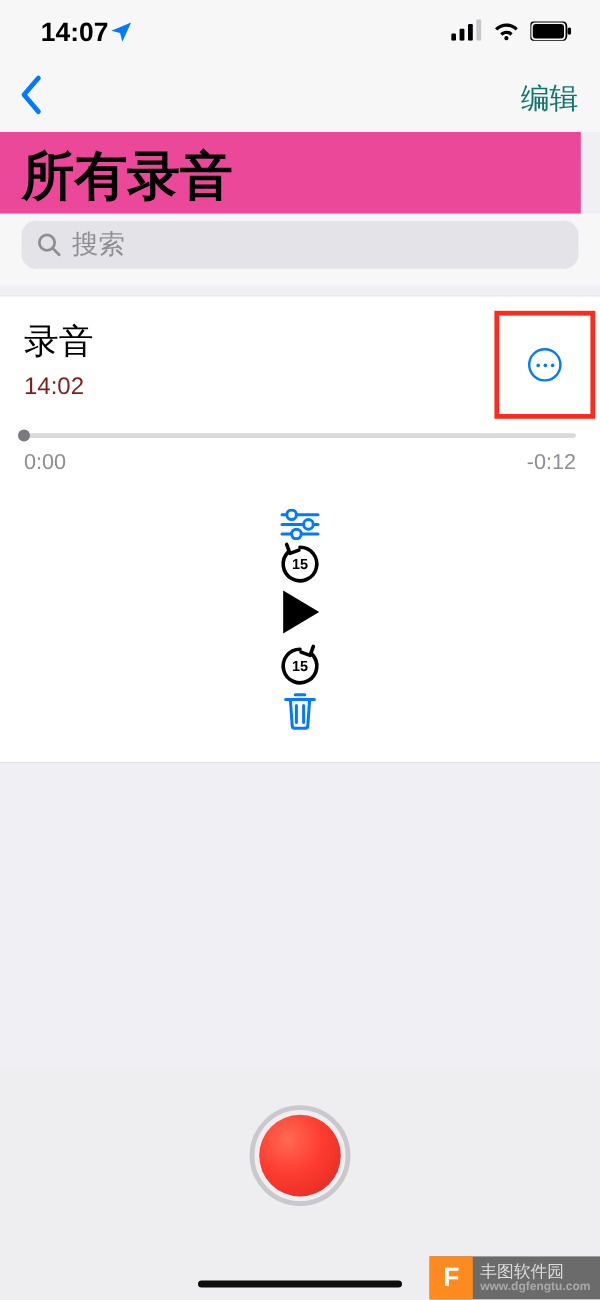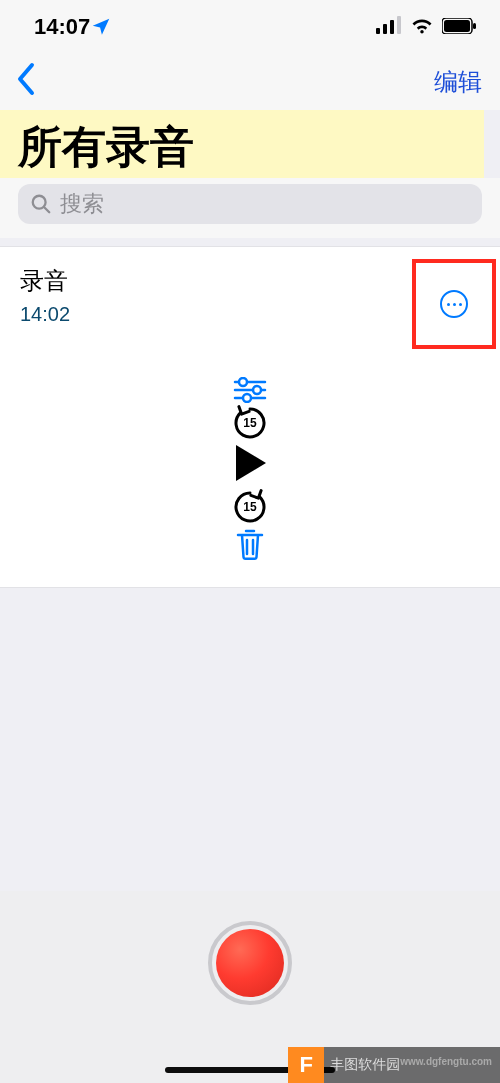--- a/index.html
+++ b/index.html
@@ -3,50 +3,50 @@
 <meta charset="utf-8">
 <style>
   * { box-sizing: border-box; margin: 0; padding: 0; }
   html, body { width: 500px; height: 1083px; font-family: -apple-system, "Helvetica Neue", Arial, sans-serif; background:#efeff4; overflow:hidden; position:relative; }
   .status-bar { position:absolute; top:0; left:0; right:0; height:54px; display:flex; align-items:center; justify-content:space-between; padding:0 24px 0 34px; font-weight:600; font-size:22px; background:#f7f7f7; }
   .status-left { display:flex; align-items:center; gap:0; }
   .status-right { display:flex; align-items:center; gap:8px; }
   .loc-icon { color:#007aff; display:inline-flex; }
   .nav-bar { position:absolute; top:54px; left:0; right:0; height:56px; background:#f7f7f7; display:flex; align-items:center; justify-content:space-between; padding:0 18px; }
   .back-chevron { color:#007aff; font-size:40px; line-height:1; font-weight:300; margin-left:-2px; }
-  .edit-link { color:#1d4ed8; font-size:24px; }
-  .title-wrap { position:absolute; top:110px; left:0; right:16px; padding:8px 18px 4px 18px; background:#fef9c3; }
+  .edit-link { color:#0f766e; font-size:24px; }
+  .title-wrap { position:absolute; top:110px; left:0; right:16px; padding:8px 18px 4px 18px; background:#ec4899; }
   .page-title { font-size:44px; font-weight:700; letter-spacing:0px; }
   .search-wrap { position:absolute; top:178px; left:0; right:0; padding:6px 18px 14px 18px; background:#f7f7f7; }
   .search-field { background:#e3e3e8; border-radius:12px; height:40px; display:flex; align-items:center; padding:0 12px; color:#8e8e93; font-size:22px; gap:8px; }
   .search-field svg { flex-shrink:0; }
   .list-area { position:absolute; top:246px; left:0; right:0; background:#fff; border-top:1px solid #e2e2e6; border-bottom:1px solid #e2e2e6; padding-bottom:22px;}
   .rec-row { padding:18px 20px 0 20px; display:flex; justify-content:space-between; align-items:flex-start; }
-  .rec-title { font-size:24px; color:#000; font-weight:500; }
-  .rec-time { font-size:20px; color:#0c4a6e; margin-top:6px; }
+  .rec-title { font-size:29px; color:#000; font-weight:500; }
+  .rec-time { font-size:20px; color:#7f1d1d; margin-top:6px; }
   .more-box { border:4px solid #ff2a1f; width:84px; height:90px; display:flex; align-items:center; justify-content:center; margin-top:-6px; margin-right:-16px;}
   .more-circle { width:28px; height:28px; border:2px solid #007aff; border-radius:50%; display:flex; align-items:center; justify-content:center; gap:3px; }
   .more-circle span { width:3px; height:3px; background:#007aff; border-radius:50%; display:block; }
   .timeline { padding:12px 20px 0 20px; }
   .track { height:4px; background:#d9d9dd; border-radius:2px; position:relative; }
   .thumb { position:absolute; left:0; top:50%; transform:translate(-50%,-50%); width:10px; height:10px; background:#7a7a7e; border-radius:50%; }
   .time-row { display:flex; justify-content:space-between; color:#8e8e93; font-size:18px; margin-top:10px; }
   .controls { display:flex; align-items:center; justify-content:space-between; padding:28px 28px 4px 28px;flex-direction:column; }
   .ctrl-icon { color:#007aff; display:inline-flex; }
   .play-icon { color:#000; }
   .skip-wrap { position:relative; display:inline-flex; align-items:center; justify-content:center; }
   .skip-num { position:absolute; font-size:12px; font-weight:600; color:#000; }
   .bottom-bar { position:absolute; left:0; right:0; bottom:0; height:192px; background:#eeeef0; display:flex; flex-direction:column; align-items:center; justify-content:flex-start; padding-top:30px; }
   .record-outer { width:84px; height:84px; border:4px solid #c9c9cd; border-radius:50%; display:flex; align-items:center; justify-content:center; }
   .record-inner { width:68px; height:68px; border-radius:50%; background: radial-gradient(circle at 35% 30%, #ff6a55 0%, #ff3b30 45%, #d9281e 100%); }
   .home-ind { width:170px; height:6px; background:#000; border-radius:3px; opacity:.95; position:absolute; bottom:10px; left:50%; transform:translateX(-50%);}
   .watermark { position:absolute; right:0; bottom:0; display:flex; align-items:center; background:rgba(0,0,0,.55); color:#ddd; font-size:14px; height:36px; padding-right:8px; }
   .wm-logo { width:36px; height:36px; background:#ff8a1f; display:flex; align-items:center; justify-content:center; color:#fff; font-weight:700; font-size:22px; margin-right:6px;}
   .wm-sub { font-size:10px; color:#aaa; line-height:1;font-weight:bold; }
-  .wm-text { display:flex; flex-direction:row; line-height:1.1;}
+  .wm-text { display:flex; flex-direction:column; line-height:1.1;}
 </style>
 </head>
 <body>
 
 <div class="status-bar">
   <div class="status-left">
     <span>14:07</span>
     <span class="loc-icon">
       <svg width="22" height="22" viewBox="0 0 24 24">
           <path fill="#007aff" d="M21 3 3 10.5l8 2 2 8L21 3Z"></path>
@@ -108,20 +108,29 @@
     </div>
     <div class="more-box">
       <div class="more-circle">
         <span></span>
           <span></span>
           <span></span>
       </div>
     </div>
   </div>
 
+  <div class="timeline">
+    <div class="track">
+      <div class="thumb"></div>
+    </div>
+    <div class="time-row">
+      <span>0:00</span>
+      <span>-0:12</span>
+    </div>
+  </div>
 
   <div class="controls">
     <span class="ctrl-icon">
       <svg width="34" height="26" viewBox="0 0 34 26">
           <line x1="2" y1="5" x2="32" y2="5" stroke="#007aff" stroke-width="2.5" stroke-linecap="round"></line>
           <circle cx="10" cy="5" r="4" fill="#fff" stroke="#007aff" stroke-width="2.5"></circle>
           <line x1="2" y1="13" x2="32" y2="13" stroke="#007aff" stroke-width="2.5" stroke-linecap="round"></line>
           <circle cx="24" cy="13" r="4" fill="#fff" stroke="#007aff" stroke-width="2.5"></circle>
           <line x1="2" y1="21" x2="32" y2="21" stroke="#007aff" stroke-width="2.5" stroke-linecap="round"></line>
           <circle cx="14" cy="21" r="4" fill="#fff" stroke="#007aff" stroke-width="2.5"></circle>

